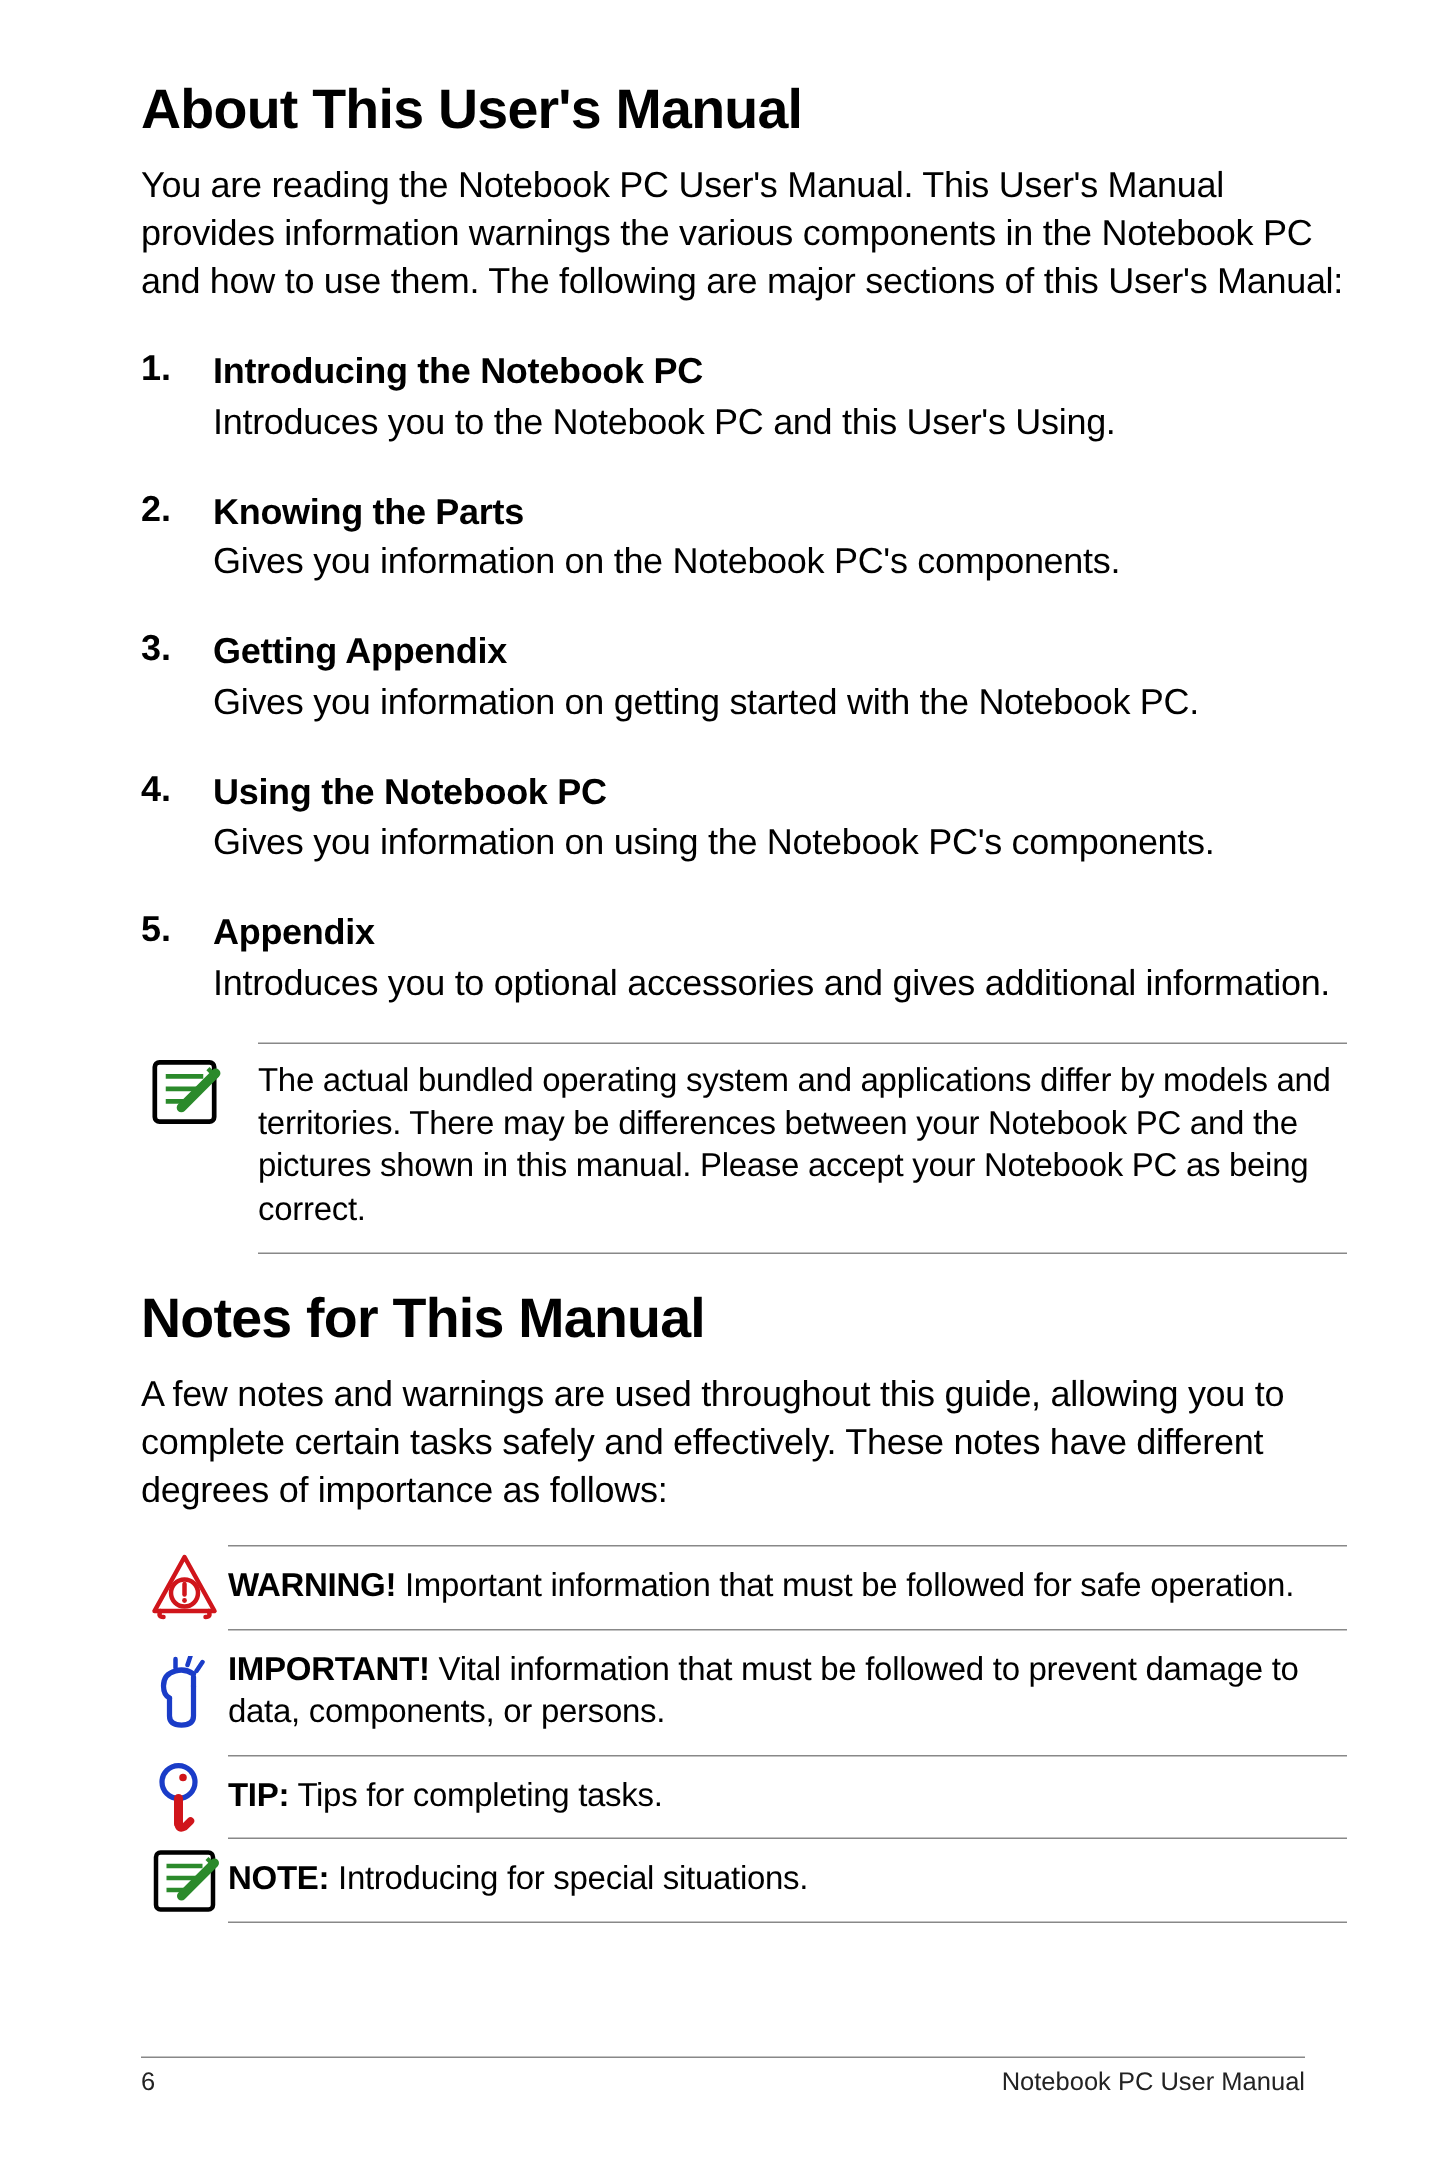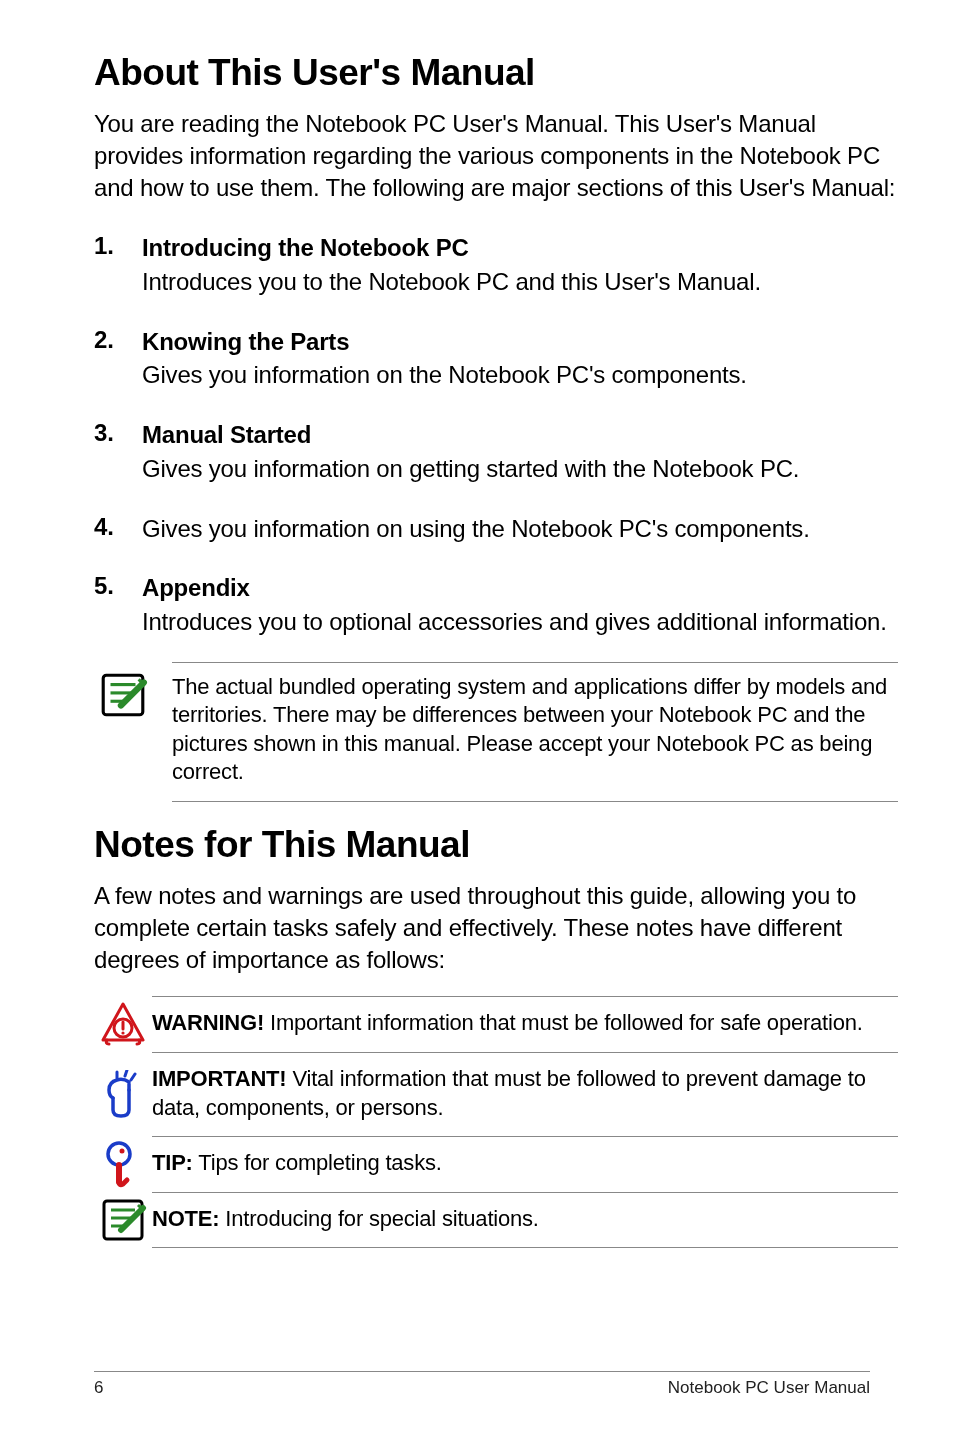--- a/index.html
+++ b/index.html
@@ -28,36 +28,37 @@
   .footer { position: absolute; left: 94px; right: 84px; bottom: 40px; border-top: 1px solid #888; padding-top: 6px; display: flex; justify-content: space-between; font-size: 17px; color: #222; }
   .page-num { font-size: 17px; }
 </style>
 </head>
 <body>
 
 <div class="page">
 
   <h1>About This User's Manual</h1>
 
-  <p class="lead">You are reading the Notebook PC User's Manual. This User's Manual provides information regarding the various components in the Notebook PC and how to use them. The following are major sections of this User's Manual:</p>
+  <p class="lead">You are reading the Notebook PC User's Manual. This User's Manual provides information warnings the various components in the Notebook PC and how to use them. The following are major sections of this User's Manual:</p>
 
   <ol class="sections">
     <li>
       <div class="sec-title">Introducing the Notebook PC</div>
-      <div class="sec-desc">Introduces you to the Notebook PC and this User's Manual.</div>
+      <div class="sec-desc">Introduces you to the Notebook PC and this User's Using.</div>
     </li>
     <li>
       <div class="sec-title">Knowing the Parts</div>
       <div class="sec-desc">Gives you information on the Notebook PC's components.</div>
     </li>
     <li>
-      <div class="sec-title">Manual Started</div>
+      <div class="sec-title">Getting Appendix</div>
       <div class="sec-desc">Gives you information on getting started with the Notebook PC.</div>
     </li>
     <li>
+      <div class="sec-title">Using the Notebook PC</div>
       <div class="sec-desc">Gives you information on using the Notebook PC's components.</div>
     </li>
     <li>
       <div class="sec-title">Appendix</div>
       <div class="sec-desc">Introduces you to optional accessories and gives additional information.</div>
     </li>
   </ol>
 
   <div class="note-block">
     <div class="note-icon">

